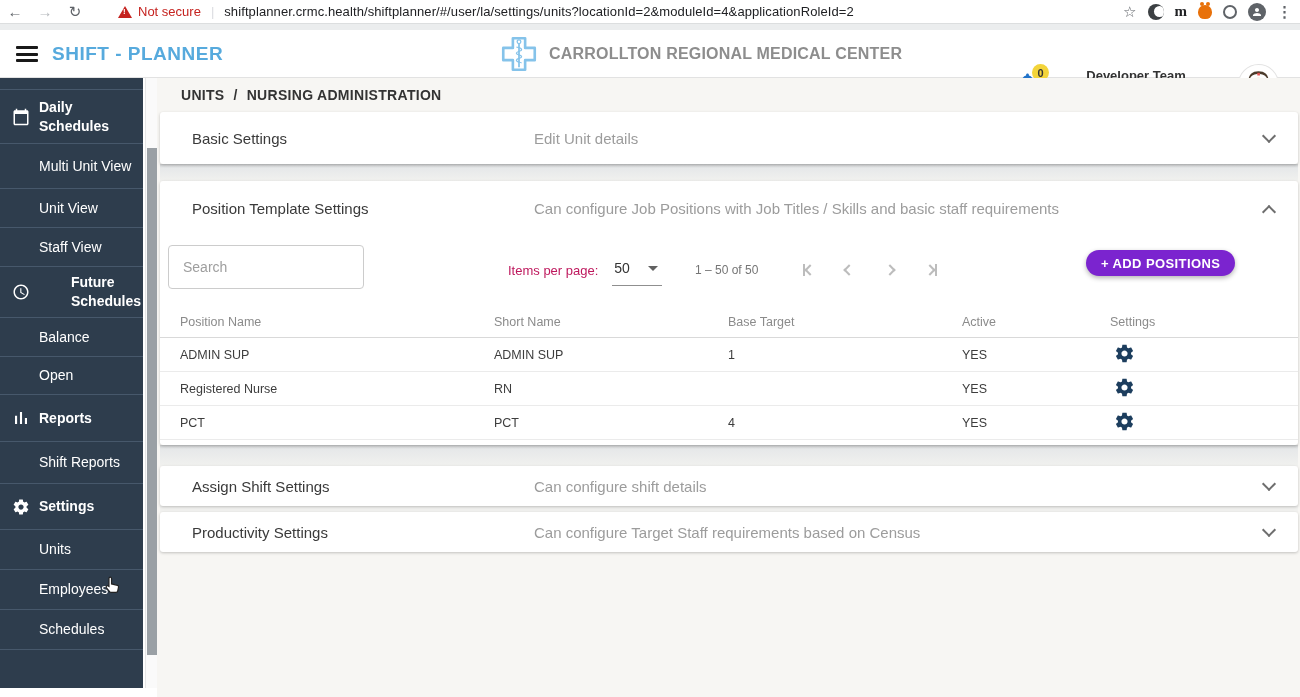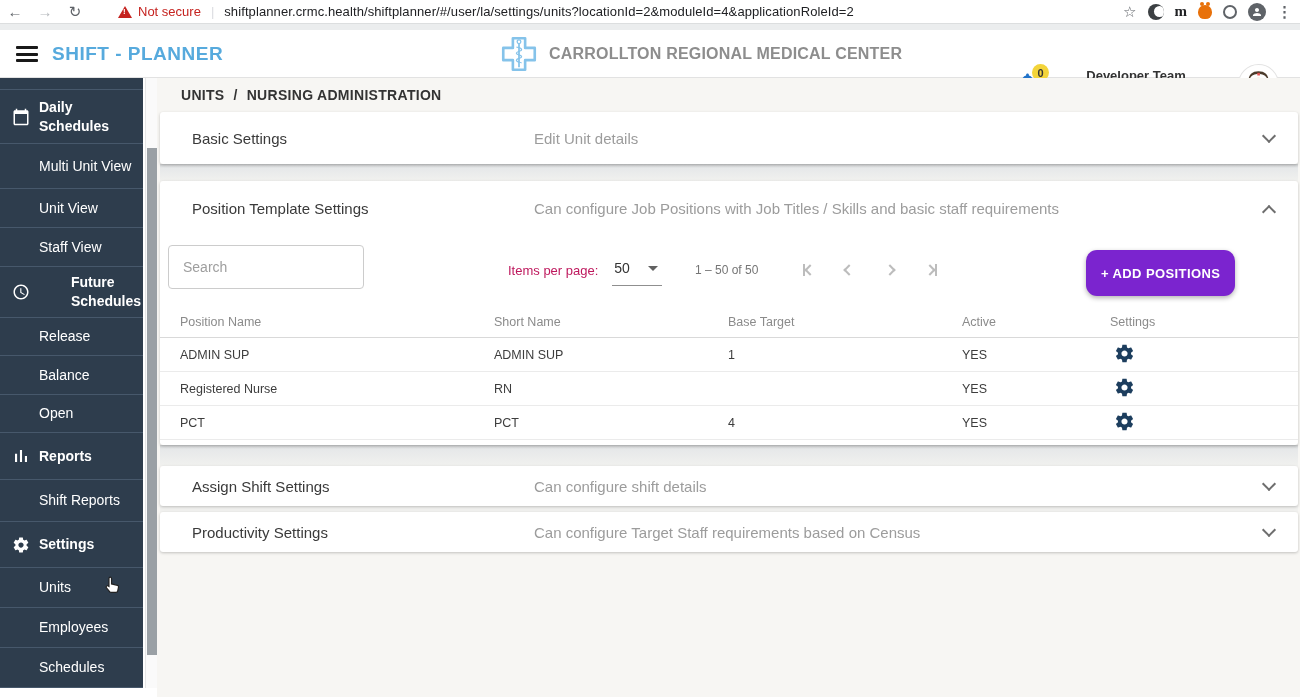--- a/index.html
+++ b/index.html
@@ -80,21 +80,21 @@
   .ipp-label { font-size:13px; color:#be185d; padding-top:3px; }
   .ipp-select { display:flex; align-items:center; gap:18px; border-bottom:1px solid #8f8f8f; padding:0 4px 9px 2px; font-size:14px; color:#333; cursor:pointer; }
   .caret { width:0; height:0; border-left:5px solid transparent; border-right:5px solid transparent; border-top:5px solid #616161; }
   .range { position:absolute; left:535px; top:27px; font-size:12px; color:#757575; }
   .pager { position:absolute; left:636px; top:22px; display:flex; gap:17px; }
   .pgbtn { width:24px; height:24px; background:none; border:none; display:flex; align-items:center; justify-content:center; cursor:pointer; gap:1px; }
   .chv { width:8px; height:8px; display:inline-block; }
   .chv.l { border-left:2px solid #bcbcbc; border-bottom:2px solid #bcbcbc; transform:rotate(45deg); }
   .chv.r { border-right:2px solid #bcbcbc; border-top:2px solid #bcbcbc; transform:rotate(45deg); }
   .pbar { width:2px; height:12px; background:#bcbcbc; display:inline-block; }
-  .add-btn { position:absolute; left:926px; top:14px; height:46px; padding:0 15px; background:#7b24cf; color:#fff; border:none; border-radius:11px; font-size:13px; font-weight:bold; letter-spacing:.4px; box-shadow:0 2px 5px rgba(0,0,0,.3); cursor:pointer; font-family:"Liberation Sans",sans-serif; }
+  .add-btn { position:absolute; left:926px; top:14px; height:26px; padding:0 15px; background:#7b24cf; color:#fff; border:none; border-radius:16px; font-size:13px; font-weight:bold; letter-spacing:.4px; box-shadow:0 2px 5px rgba(0,0,0,.3); cursor:pointer; font-family:"Liberation Sans",sans-serif; }
 
   
   .tgrid { display:grid; grid-template-columns:314px 234px 234px 148px 1fr; align-items:center; padding-left:20px; }
   .thead { height:31px; border-bottom:1px solid #d9d9d9; color:#8b8b8b; font-size:12.5px; }
   .trow { height:34px; border-bottom:1px solid #ebebeb; color:#3d3d3d; font-size:12.5px; }
   .gear-btn { background:none; border:none; width:24px; height:24px; cursor:pointer; padding:0; margin-left:2px; }
 </style>
 </head>
 <body>
 
@@ -190,23 +190,20 @@
         <span class="slabel">Staff View</span>
       </div>
     <div class="snav p" style="height:51px;gap:32px;">
       <span class="sicon">
           <svg viewBox="0 0 24 24" width="18" height="18">
             <path fill="#fff" d="M12 2C6.48 2 2 6.48 2 12s4.48 10 10 10 10-4.48 10-10S17.52 2 12 2zm0 18c-4.42 0-8-3.58-8-8s3.58-8 8-8 8 3.58 8 8-3.58 8-8 8zm.5-13H11v6l5.25 3.15.75-1.23-4.5-2.67z"></path>
           </svg>
         </span>
       <span class="slabel">Future Schedules</span>
     </div>
-    <div class="snav c" style="height:38px;">
-        <span class="slabel">Release</span>
-      </div>
     <div class="snav c" style="height:39px;">
         <span class="slabel">Balance</span>
       </div>
     <div class="snav c" style="height:38px;">
         <span class="slabel">Open</span>
       </div>
     <div class="snav p" style="height:47px;">
       <span class="sicon">
           <svg viewBox="0 0 24 24" width="18" height="18">
             <path fill="#fff" d="M4 9h2.8v11H4zM10.6 4h2.8v16h-2.8zM17.2 12H20v8h-2.8z"></path>

